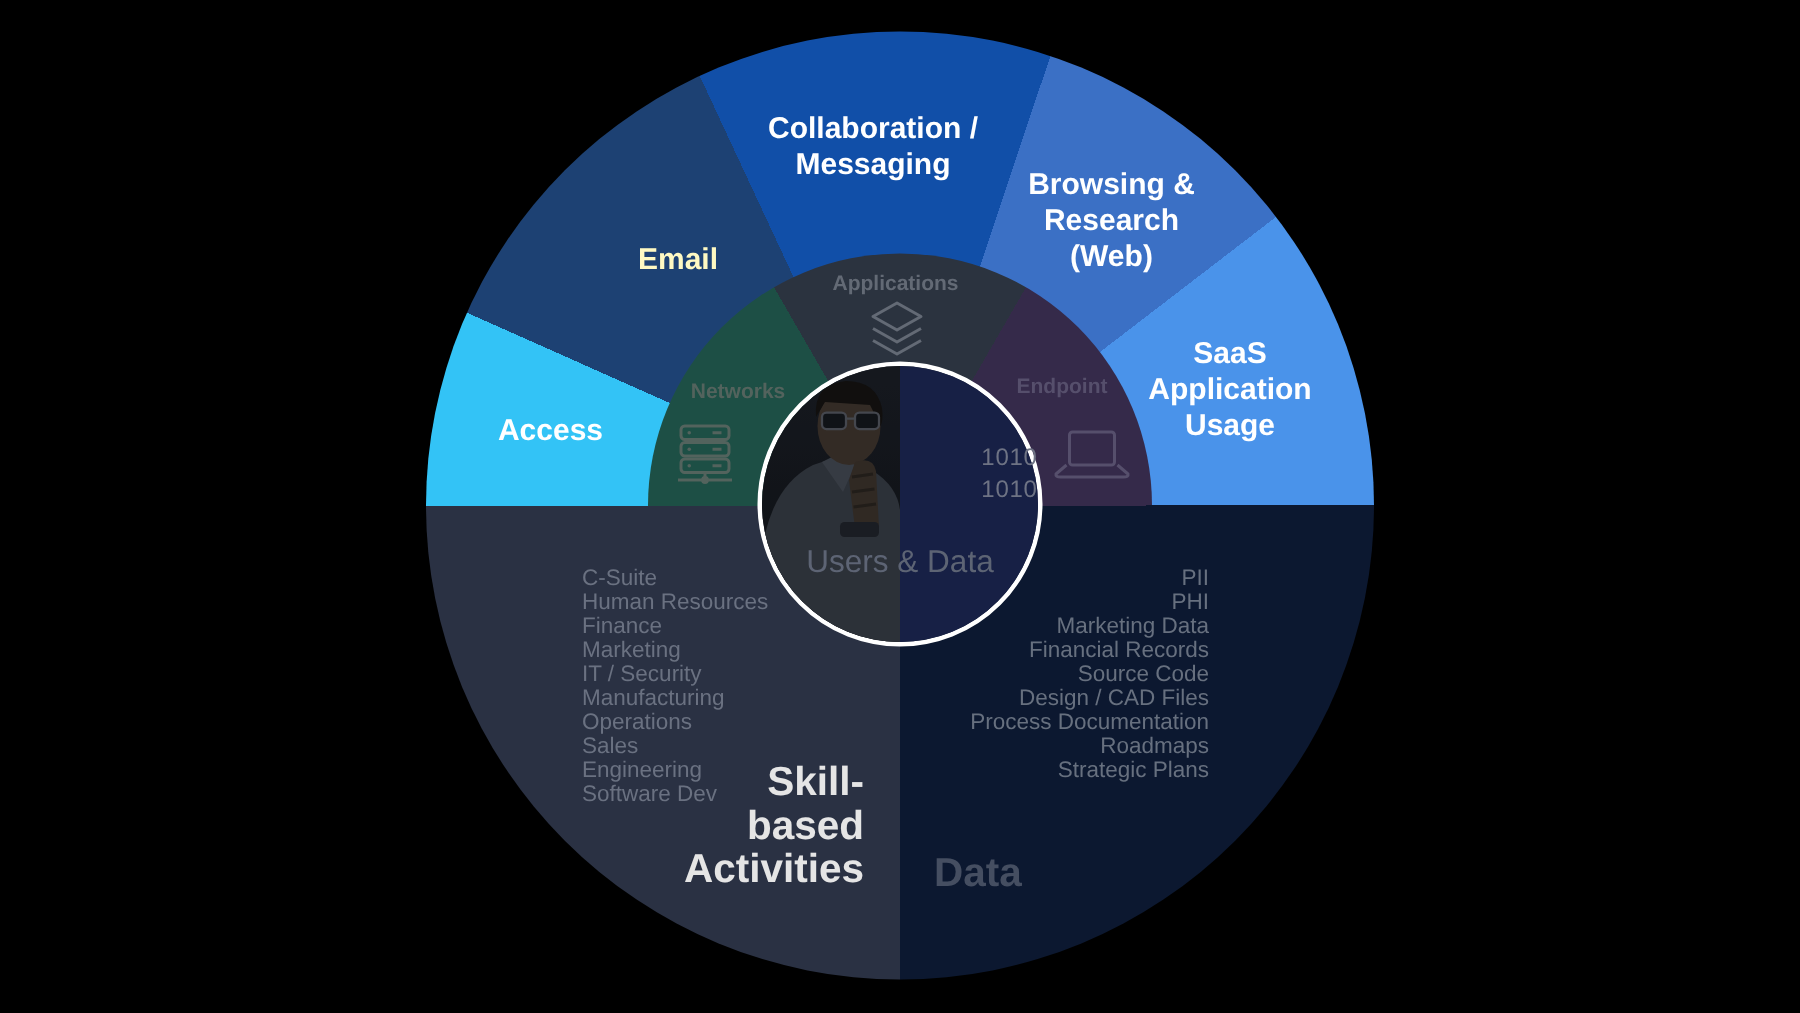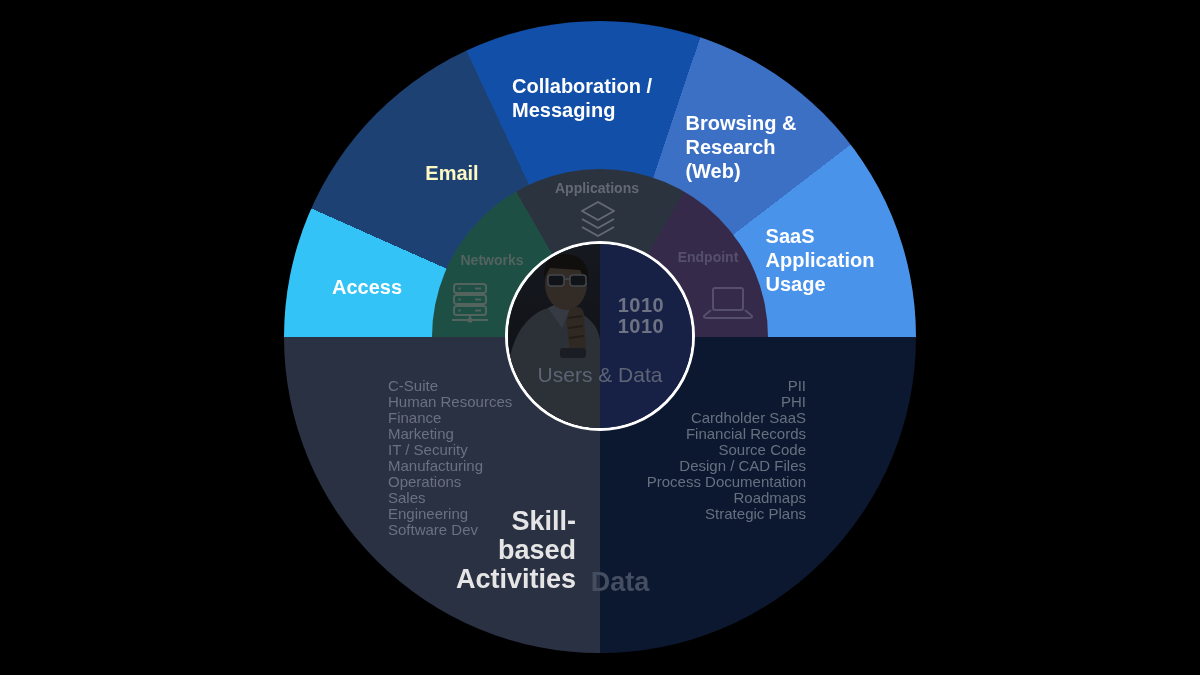--- a/index.html
+++ b/index.html
@@ -1,29 +1,29 @@
 <!DOCTYPE html>
 <html><head>
 <meta charset="utf-8">
 <style>
   html,body{margin:0;padding:0;background:#000;}
   .canvas{position:relative;width:1200px;height:675px;background:#000;overflow:hidden;
           font-family:"Liberation Sans",sans-serif;}
   .abs{position:absolute;}
   .ring{border-radius:50%;}
-  .lbl{position:absolute;transform:translate(-50%,-50%);white-space:pre-line;text-align:left;}
+  .lbl{position:absolute;transform:translate(-50%,-50%);white-space:pre-line;text-align:center;}
   .outer-lbl{font-size:20px;font-weight:700;line-height:24px;color:#fff;}
   .inner-lbl{font-size:14px;font-weight:700;}
   .icon{position:absolute;}
   .list{font-size:15px;line-height:16px;font-weight:400;}
   .big-lbl{font-size:27px;font-weight:700;line-height:29px;white-space:pre-line;}
   .hub-circle{position:absolute;left:505px;top:241px;width:184px;height:184px;border:3px solid #fff;
               border-radius:50%;overflow:hidden;display:flex;}
   .hub-half{width:50%;height:100%;}
-  .binary{font-size:20px;font-weight:700;line-height:21px;letter-spacing:.5px;}
+  .binary{font-size:16px;font-weight:400;line-height:21px;letter-spacing:.5px;margin-left:32px;}
   .hub-title{font-size:21px;font-weight:400;z-index:9;}
 </style>
 </head>
 <body>
 
 <div class="canvas" style="background: rgb(0, 0, 0);">
 
   <div class="abs ring" style="left: 284px; top: 21px; width: 632px; height: 632px; background: conic-gradient(from 270deg, rgb(51, 195, 246) 0deg, rgb(51, 195, 246) 24deg, rgb(29, 65, 115) 24deg, rgb(29, 65, 115) 65deg, rgb(17, 79, 168) 65deg, rgb(17, 79, 168) 108.5deg, rgb(59, 112, 197) 108.5deg, rgb(59, 112, 197) 142.5deg, rgb(74, 147, 234) 142.5deg, rgb(74, 147, 234) 180deg, rgb(12, 24, 48) 180deg, rgb(12, 24, 48) 270deg, rgb(42, 49, 67) 270deg, rgb(42, 49, 67) 360deg);"></div>
   <div class="abs ring" style="left: 432px; top: 169px; width: 336px; height: 336px; background: conic-gradient(from 270deg, rgb(29, 79, 69) 0deg, rgb(29, 79, 69) 60deg, rgb(43, 51, 63) 60deg, rgb(43, 51, 63) 120deg, rgb(53, 42, 74) 120deg, rgb(53, 42, 74) 180deg, rgb(12, 24, 48) 180deg, rgb(12, 24, 48) 270deg, rgb(42, 49, 67) 270deg, rgb(42, 49, 67) 360deg);"></div>
 
@@ -107,27 +107,27 @@
       <div>Engineering</div>
       <div>Software Dev</div>
     </div>
   <div class="abs big-lbl" style="right: 624px; top: 507px; text-align: right; color: #e5e5e5;">Skill-
 based
 Activities</div>
 
   <div class="abs list" style="right: 394px; top: 378px; text-align: right; color: rgb(103, 112, 127);">
       <div>PII</div>
       <div>PHI</div>
-      <div>Cardholder SaaS</div>
+      <div>Marketing Data</div>
       <div>Financial Records</div>
       <div>Source Code</div>
       <div>Design / CAD Files</div>
       <div>Process Documentation</div>
       <div>Roadmaps</div>
       <div>Strategic Plans</div>
     </div>
-  <div class="lbl big-lbl" style="left: 620px; top: 582px; color: rgb(69, 78, 97);">Data</div>
+  <div class="lbl big-lbl" style="left: 652px; top: 582px; color: rgb(69, 78, 97);">Data</div>
 
   <div class="lbl binary" style="left: 641px; top: 316px; color: rgb(110, 115, 132);">1010
 1010</div>
   <div class="lbl hub-title" style="left: 600px; top: 375px; color: rgb(93, 100, 116);">Users &amp; Data</div>
 
 </div>
 
 </body></html>

